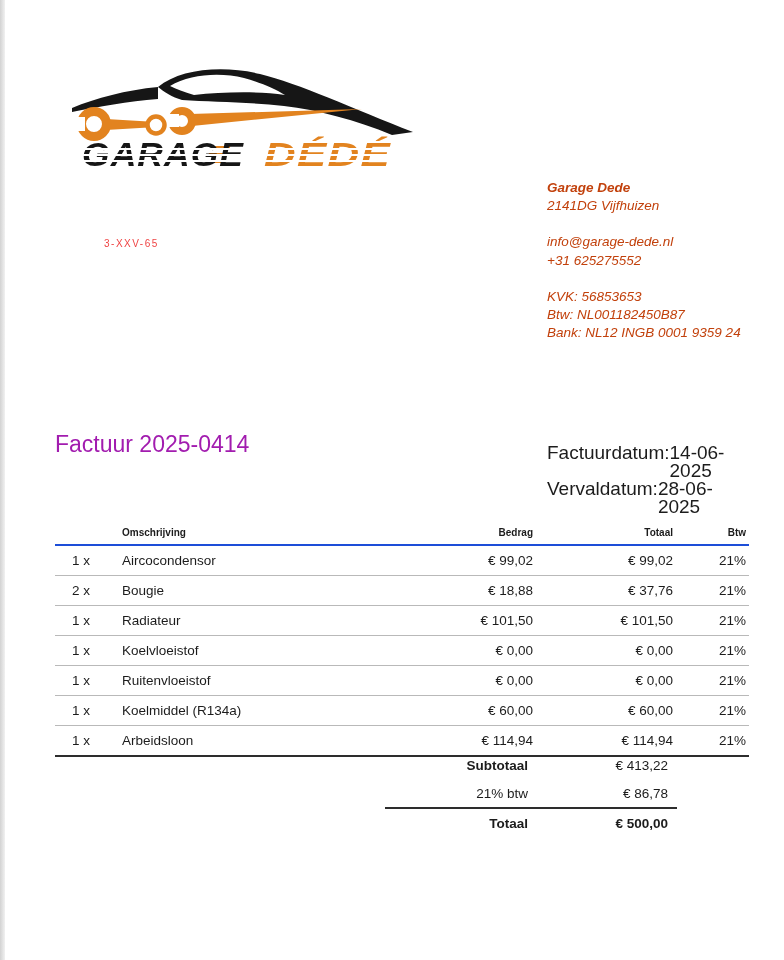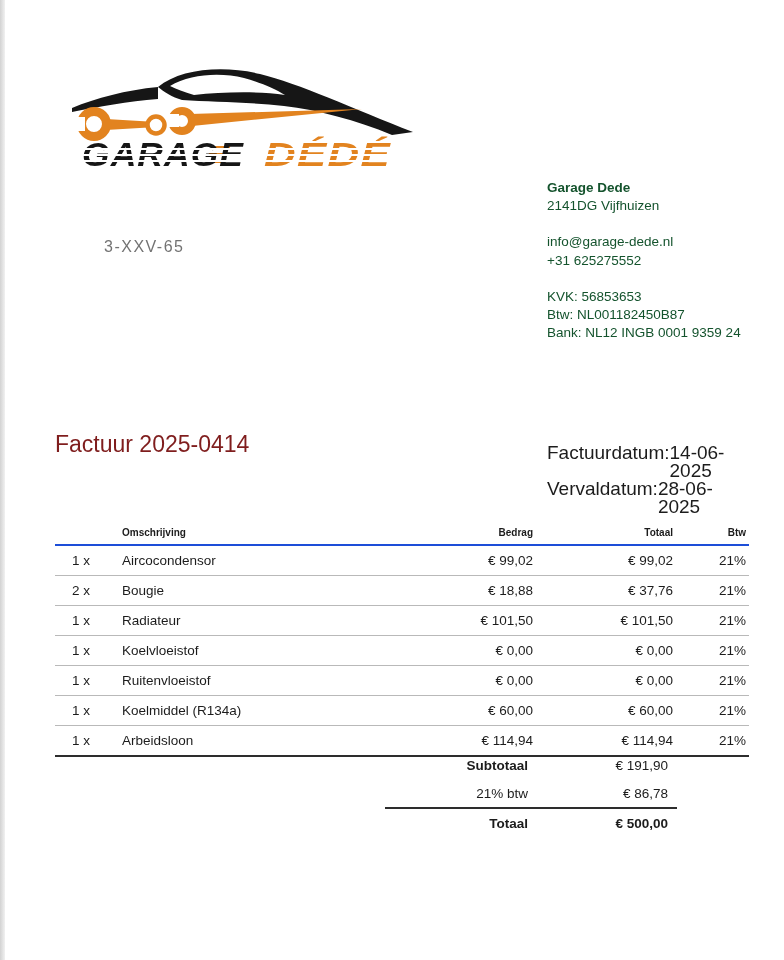--- a/index.html
+++ b/index.html
@@ -13,33 +13,33 @@
   }
   .page-edge{
     position:absolute;left:0;top:0;width:5px;height:960px;
     background:linear-gradient(to right,#d2d2d2,#f1f1f1);
   }
   
   .logo{position:absolute;left:72px;top:64px;width:345px;height:110px;}
   
   .plate{
     position:absolute;left:104px;top:238px;
-    font-size:16px;letter-spacing:1.5px;color:#737373;
+    font-size:10px;letter-spacing:1.5px;color:#ef4444;
   }
   
   .company{
     position:absolute;left:547px;top:179px;
-    font-size:13.5px;line-height:18.2px;color:#14532d;
+    font-size:13.5px;line-height:18.2px;color:#c2410c;font-style:italic;
   }
   .company .name{font-weight:bold;}
   .company .gap{height:18px;}
   
   .title{
     position:absolute;left:55px;top:431px;
-    font-size:23px;font-weight:400;color:#7f1d1d;
+    font-size:23px;font-weight:400;color:#a21caf;
   }
   
   .meta{
     position:absolute;left:547px;top:444px;width:202px;
     font-size:19px;
   }
   .meta-row{display:flex;justify-content:space-between;line-height:18px;}
   
   .table{position:absolute;left:55px;top:520px;width:694px;font-size:13.5px;}
   .trow{
@@ -191,21 +191,21 @@
     <div class="c desc">Arbeidsloon</div>
     <div class="c amt">€ 114,94</div>
     <div class="c tot">€ 114,94</div>
     <div class="c vat">21%</div>
   </div>
 </div>
 
 <div class="totals">
   <div class="totrow">
     <div class="lbl bold">Subtotaal</div>
-    <div class="val">€ 191,90</div>
+    <div class="val">€ 413,22</div>
   </div>
   <div class="totrow">
     <div class="lbl">21% btw</div>
     <div class="val">€ 86,78</div>
   </div>
   <div class="tot-divider"></div>
   <div class="totrow">
     <div class="lbl bold">Totaal</div>
     <div class="val bold">€ 500,00</div>
   </div>

